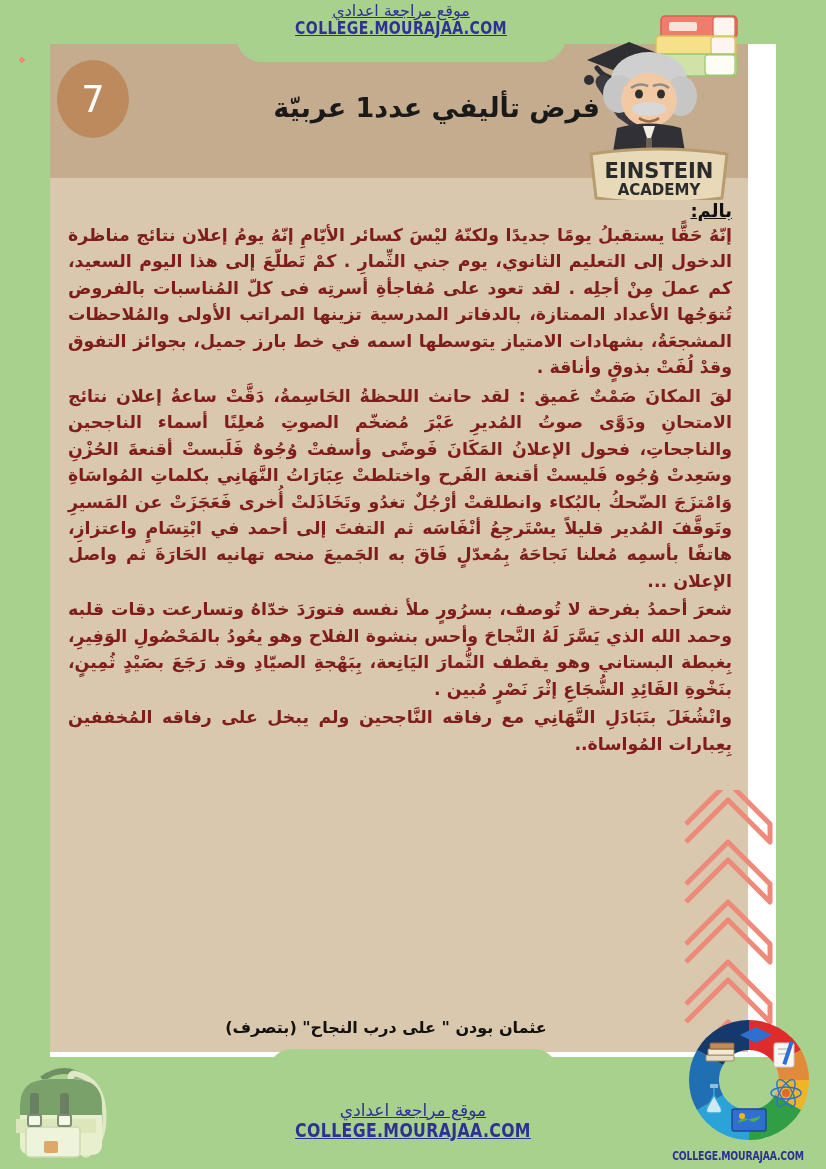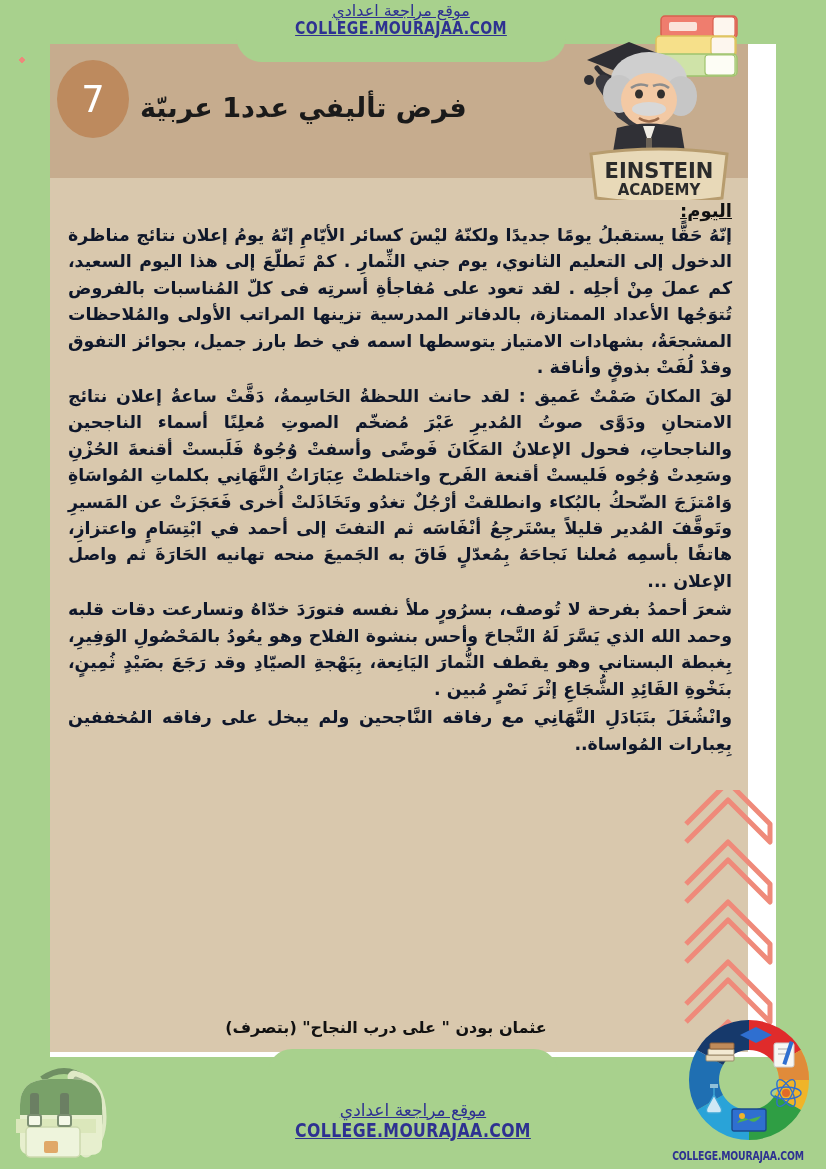--- a/index.html
+++ b/index.html
@@ -129,24 +129,24 @@
     z-index: 5;
   }
   .num-badge span {
     font-size: 37px;
     font-weight: 400;
     color: #ffffff;
     font-family: "DejaVu Sans", sans-serif;
   }
   .sheet-title {
     position: absolute;
-    left: 140px;
+    left: 150px;
     top: 92px;
     width: 450px;
-    text-align: left;
+    text-align: right;
     font-size: 27px;
     font-weight: 700;
     color: #1a1a1a;
     direction: rtl;
     z-index: 5;
   }
 
   
   .mascot {
     position: absolute;
@@ -184,21 +184,21 @@
     font-size: 18px;
     font-weight: 700;
     color: #111;
     text-decoration: underline;
     margin: 0 0 1px 0;
     text-align: right;
   }
   .para {
     font-size: 17.4px;
     font-weight: 700;
-    color: #0f172a;
+    color: #7f1d1d;
     line-height: 1.52;
     margin: 0 0 2px 0;
     text-align: justify;
     text-align-last: right;
   }
   .attribution {
     position: absolute;
     left: 50px;
     top: 1018px;
     width: 672px;
@@ -349,21 +349,21 @@
   <g>
     <path d="M18,146 q68,-10 136,0 l-5,44 q-63,9 -126,0 z" fill="#e8d9b8" stroke="#b79c6e" stroke-width="3"></path>
     <text x="86" y="170" font-family="DejaVu Sans, sans-serif" font-size="21" font-weight="bold" fill="#2b2b2b" text-anchor="middle">EINSTEIN</text>
     <text x="86" y="187" font-family="DejaVu Sans, sans-serif" font-size="15" font-weight="bold" fill="#2b2b2b" text-anchor="middle">ACADEMY</text>
   </g>
 </svg>
 
 <div class="content-area"></div>
 
 <div class="text-body">
-  <div class="nass-label">اليوم:</div>
+  <div class="nass-label">بالم:</div>
   <p class="para">إنّهُ حَقًّا يستقبلُ يومًا جديدًا ولكنّهُ ليْسَ كسائر الأيّامِ إنّهُ يومُ إعلان نتائج مناظرة الدخول إلى التعليم الثانوي، يوم جني الثِّمارِ . كمْ تَطلّعَ إلى هذا اليوم السعيد، كم عملَ مِنْ أجلِه . لقد تعود على مُفاجأةِ أسرتِه فى كلّ المُناسبات بالفروض تُتوَجُها الأعداد الممتازة، بالدفاتر المدرسية تزينها المراتب الأولى والمُلاحظات المشجعَةُ، بشهادات الامتياز يتوسطها اسمه في خط بارز جميل، بجوائز التفوق وقدْ لُفَتْ بذوقٍ وأناقة .</p>
   <p class="para">لقَ المكانَ صَمْتٌ عَميق : لقد حانث اللحظةُ الحَاسِمةُ، دَقَّتْ ساعةُ إعلان نتائج الامتحانِ ودَوَّى صوتُ المُديرِ عَبْرَ مُضخّم الصوتِ مُعلِنًا أسماء الناجحين والناجحاتِ، فحول الإعلانُ المَكَانَ فَوضًى وأسفتْ وُجُوهٌ فَلَبستْ أقنعةَ الحُزْنِ وسَعِدتْ وُجُوه فَليستْ أقنعة الفَرح واختلطتْ عِبَارَاتُ النَّهَانِي بكلماتِ المُواسَاةِ وَامْتزَجَ الضّحكُ بالبُكاء وانطلقتْ أرْجُلٌ تغدُو وتَخَاذَلتْ أُخرى فَعَجَزَتْ عن المَسيرِ وتَوقَّفَ المُدير قليلاً يسْتَرجِعُ أنْفَاسَه ثم التفتَ إلى أحمد في ابْتِسَامٍ واعتزازِ، هاتفًا بأسمِه مُعلنا نَجاحَهُ بِمُعدّلٍ فَاقَ به الجَميعَ منحه تهانيه الحَارَةَ ثم واصل الإعلان ...</p>
   <p class="para">شعرَ أحمدُ بفرحة لا تُوصف، بسرُورٍ ملأ نفسه فتورَدَ خدّاهُ وتسارعت دقات قلبه وحمد الله الذي يَسَّرَ لَهُ النَّجاحَ وأحس بنشوة الفلاح وهو يعُودُ بالمَحْصُولِ الوَفِيرِ، بِغبطة البستاني وهو يقطف الثُّمارَ اليَانِعة، بِبَهْجةِ الصيّادِ وقد رَجَعَ بصَيْدٍ ثُمِينٍ، بنَخْوةِ القَائِدِ الشُّجَاعِ إثْرَ نَصْرٍ مُبين .</p>
   <p class="para">وانْشُغَلَ بتَبَادَلِ التَّهَانِي مع رفاقه النَّاجحين ولم يبخل على رفاقه المُخففين بِعِبارات المُواساة..</p>
 </div>
 
 <div class="attribution">عثمان بودن " على درب النجاح" (بتصرف)</div>
 
 <svg class="chevrons" viewBox="0 0 92 250">
   <g fill="none" stroke="#ef8a7a" stroke-width="5" stroke-linejoin="round">

